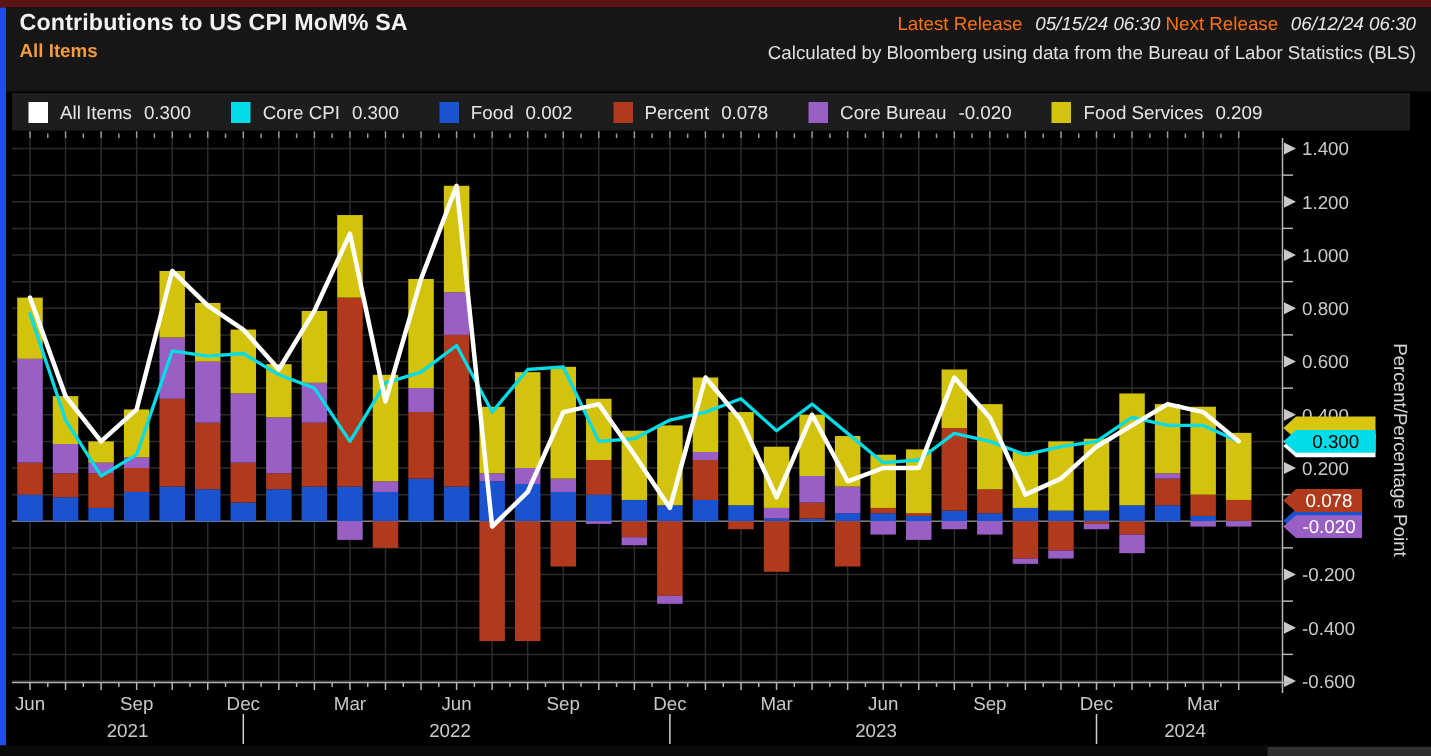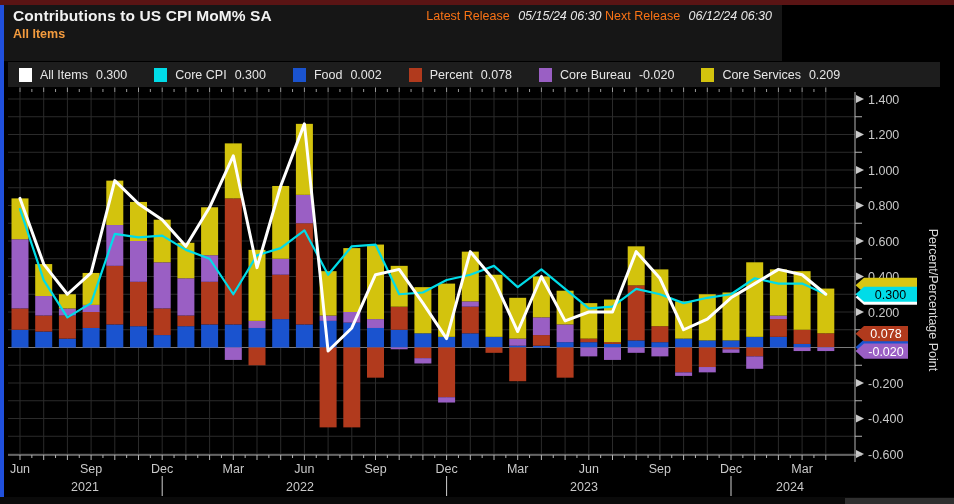--- a/index.html
+++ b/index.html
@@ -1,20 +1,20 @@
 <!DOCTYPE html>
 <html><head>
 <meta charset="utf-8">
 <style>
   html,body{margin:0;padding:0;width:954px;height:504px;background:#000;overflow:hidden;
     font-family:"Liberation Sans",sans-serif;-webkit-font-smoothing:antialiased;}
   #stage{position:relative;width:954px;height:504px;background:#000;}
   #top-border{position:absolute;left:0;top:0;width:954px;height:5px;background:#5a1414;}
   #left-border{position:absolute;left:0;top:5px;width:4px;height:492px;background:#2050dd;}
-  #header{position:absolute;left:4px;top:5px;width:778px;height:56px;background:#161616;}
+  #header{position:absolute;left:4px;top:5px;width:950px;height:56px;background:#161616;}
   .h-left{position:absolute;left:9px;top:2px;}
   .title{color:#f2f2f2;font-size:15.5px;font-weight:700;letter-spacing:.1px;}
   .subtitle{color:#f39b3e;font-size:12.5px;font-weight:700;margin-top:2px;}
   .h-right{position:absolute;right:10px;top:4px;text-align:right;}
   .rel-line{font-size:12.5px;white-space:nowrap;}
   .rel-label{color:#f97316;}
   .rel-value{color:#e8e8e8;margin-left:5px;font-style:italic;}
   .rel-gap{}
   .src-line{font-size:12.5px;color:#e0e0e0;margin-top:5px;white-space:nowrap;}
   #legend{position:absolute;left:8px;top:62px;width:932px;height:25px;background:#1d1d1d;
@@ -38,20 +38,21 @@
       <div class="title">Contributions to US CPI MoM% SA</div>
       <div class="subtitle">All Items</div>
     </div>
     <div class="h-right">
       <div class="rel-line">
         <span class="rel-label">Latest Release</span>
         <span class="rel-value">05/15/24 06:30</span>
         <span class="rel-label rel-gap">Next Release</span>
         <span class="rel-value">06/12/24 06:30</span>
       </div>
+      <div class="src-line">Calculated by Bloomberg using data from the Bureau of Labor Statistics (BLS)</div>
     </div>
   </div>
 
   <div id="legend">
       <div class="legend-item">
         <span class="swatch" style="background: rgb(255, 255, 255);"></span>
         <span class="lname">All Items</span>
         <span class="lval">0.300</span>
       </div>
       <div class="legend-item">
@@ -69,21 +70,21 @@
         <span class="lname">Percent</span>
         <span class="lval">0.078</span>
       </div>
       <div class="legend-item">
         <span class="swatch" style="background: rgb(154, 95, 196);"></span>
         <span class="lname">Core Bureau</span>
         <span class="lval">-0.020</span>
       </div>
       <div class="legend-item">
         <span class="swatch" style="background: rgb(211, 195, 13);"></span>
-        <span class="lname">Core Services</span>
+        <span class="lname">Food Services</span>
         <span class="lval">0.209</span>
       </div>
     </div>
 
   <svg id="chart-svg" viewBox="0 86 954 418">
       <g>
         <line x1="8" y1="454" x2="855" y2="454" stroke="#2b2b2b" stroke-width="1"></line>
         <line x1="8" y1="436.25" x2="855" y2="436.25" stroke="#2b2b2b" stroke-width="1"></line>
         <line x1="8" y1="418.5" x2="855" y2="418.5" stroke="#2b2b2b" stroke-width="1"></line>
         <line x1="8" y1="400.75" x2="855" y2="400.75" stroke="#2b2b2b" stroke-width="1"></line>

